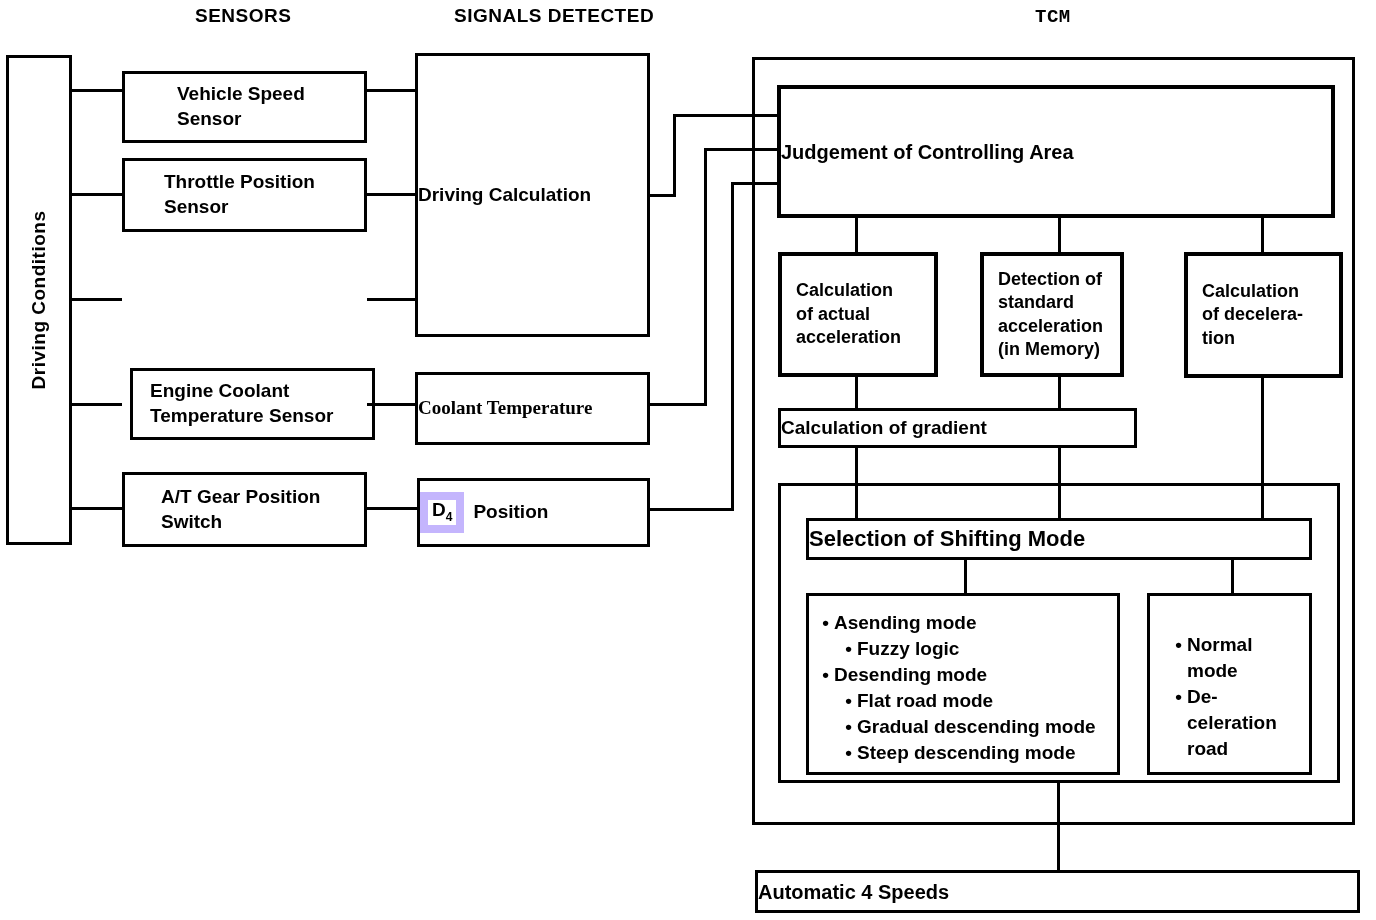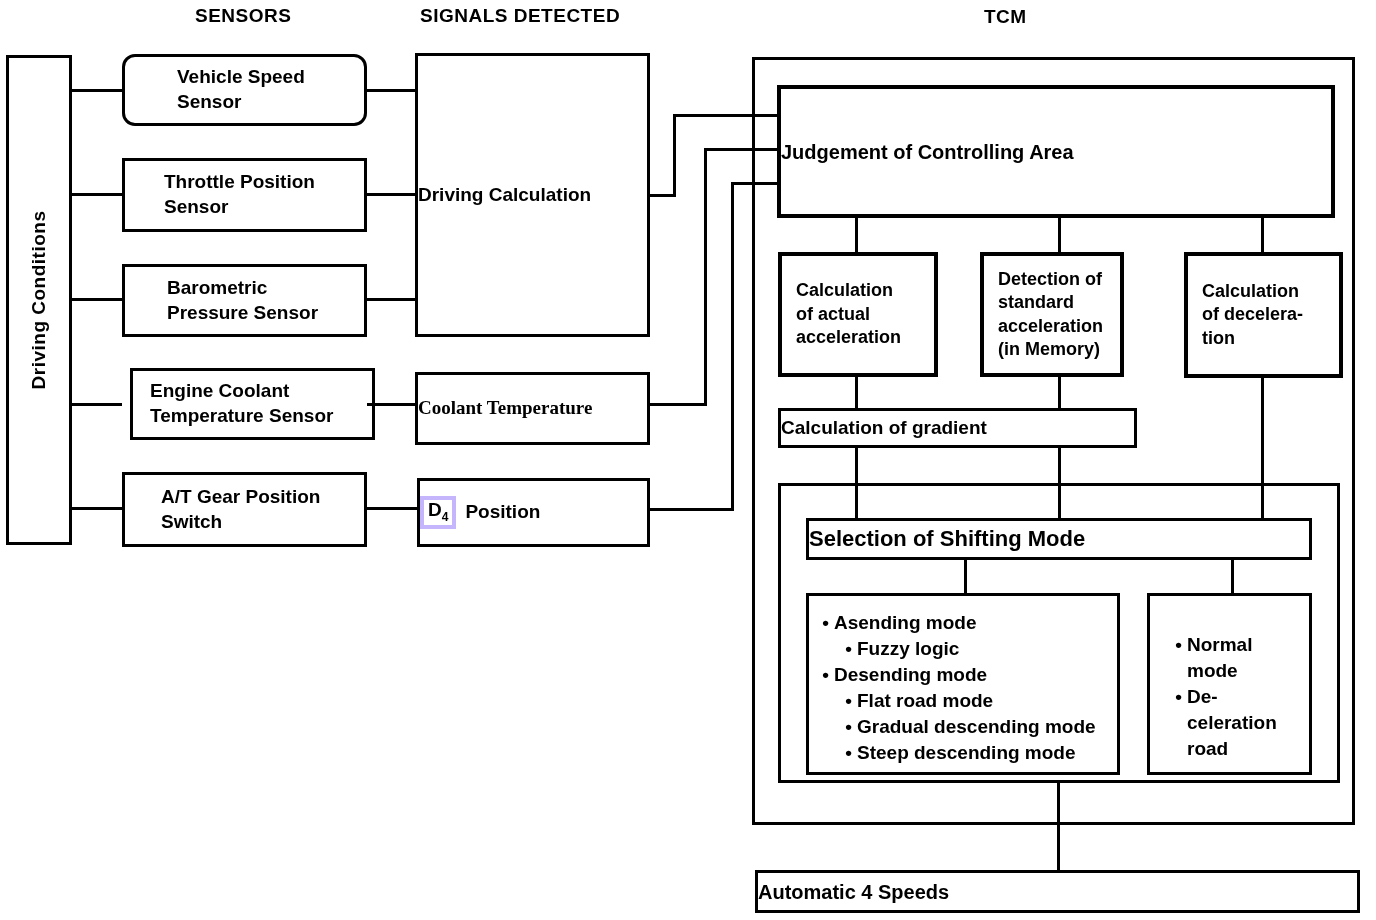--- a/index.html
+++ b/index.html
@@ -29,49 +29,45 @@
   .calc { font-size:18px; padding-left:14px; }
   .modes {
     flex-direction:column; align-items:stretch; justify-content:flex-start;
     text-align:left; padding:14px 6px 6px 8px; font-size:19px;
   }
   .mode-item { display:flex; line-height:26px; }
   .mode-item .bullet { flex:none; width:17px; text-align:center; }
   .mode-item .mode-text { white-space:pre-line; }
   .mode-item.indent { margin-left:23px; }
   .d4chip {
-    display:inline-block; border:4px solid #c4b5fd; padding:0 4px 1px 4px;
+    display:inline-block; border:8px solid #c4b5fd; padding:0 4px 1px 4px;
     margin-right:9px; line-height:1.1; font-size:19px;
   }
   .d4chip sub { font-size:12px; }
 </style>
 </head>
 <body>
 
 <div class="canvas">
 
   <div class="hdr" style="left:195px; top:5px;">SENSORS</div>
-  <div class="hdr" style="left:420px; top:5px;">SIGNALS DETECTED</div>
-  <div class="hdr" style="left:984px; top:6px;">TCM</div>
+  <div class="hdr" style="left:454px; top:5px;">SIGNALS DETECTED</div>
+  <div class="hdr" style="left:1035px; top:6px;font-family:Liberation Mono, monospace;">TCM</div>
 
   <div class="box" style="left:6px; top:55px; width:66px; height:490px;">
     <span class="vtext">Driving Conditions</span>
   </div>
 
-  <div class="box left" style="left:122px; top:54px;  width:245px; height:72px; padding-left:52px;border-radius:13px;">
+  <div class="box left" style="left:122px; top:71px;  width:245px; height:72px; padding-left:52px;">
     <span class="lbl">Vehicle Speed
 Sensor</span>
   </div>
   <div class="box left" style="left:122px; top:158px; width:245px; height:74px; padding-left:39px;">
     <span class="lbl">Throttle Position
 Sensor</span>
-  </div>
-  <div class="box left" style="left:122px; top:264px; width:245px; height:73px; padding-left:42px;">
-    <span class="lbl">Barometric
-Pressure Sensor</span>
   </div>
   <div class="box left" style="left:122px; top:368px; width:245px; height:72px; padding-left:17px;margin-left:8px;">
     <span class="lbl">Engine Coolant
 Temperature Sensor</span>
   </div>
   <div class="box left" style="left:122px; top:472px; width:245px; height:75px; padding-left:36px;">
     <span class="lbl">A/T Gear Position
 Switch</span>
   </div>
 

